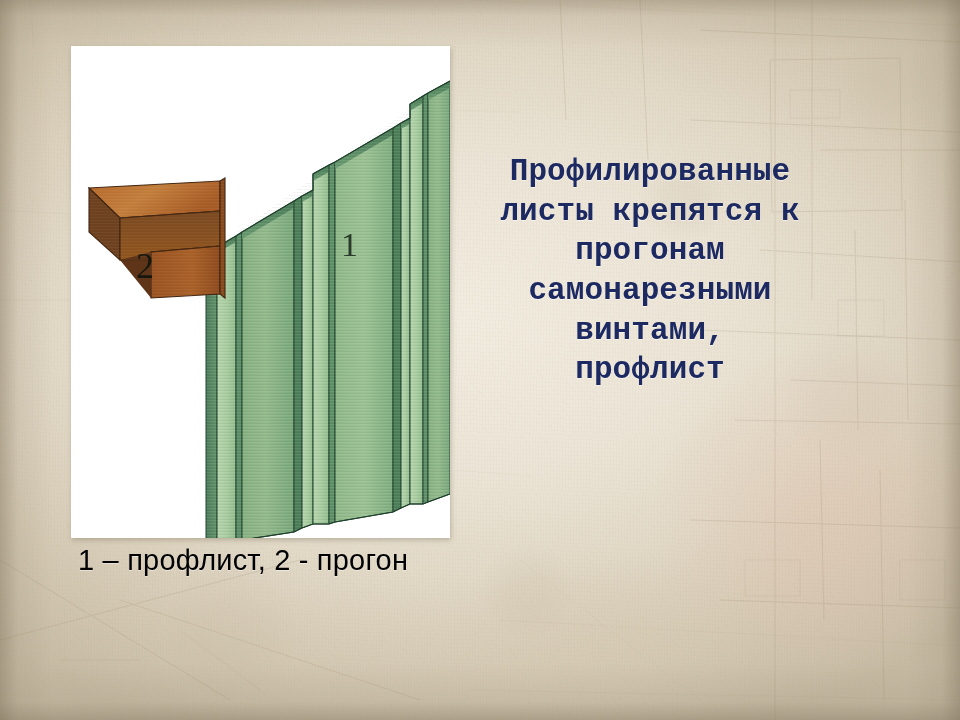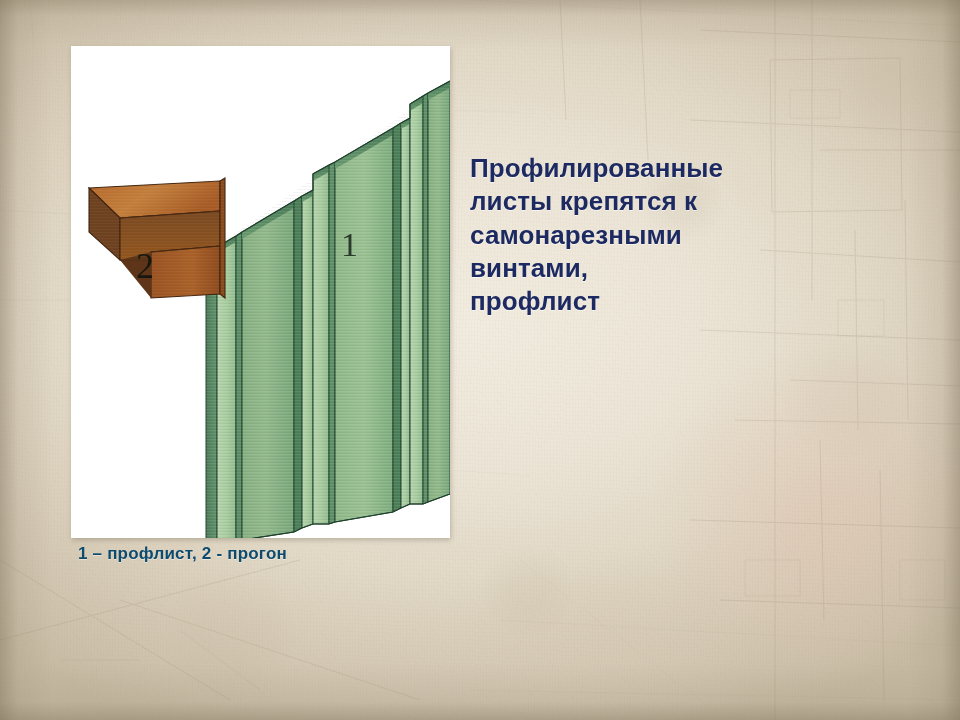--- a/index.html
+++ b/index.html
@@ -90,41 +90,42 @@
     box-shadow: 1px 2px 5px rgba(90,78,58,.30);
   }
   #figure-svg { display: block; width: 379px; height: 492px; }
 
   
   #figure-caption {
     position: absolute;
     left: 78px;
     top: 544px;
     width: 360px;
-    font-size: 17px;
-    font-weight: 700;
-    color: #0c4a6e;
+    font-size: 29px;
+    font-weight: 400;
+    color: #000000;
     letter-spacing: .2px;
     white-space: nowrap;
     text-shadow: 0 1px 0 rgba(255,255,255,.45);
   }
 
   
   #body-text {
     position: absolute;
     left: 470px;
     top: 152px;
     width: 360px;
-    text-align: left;
-    font-size: 26px;
+    text-align: center;
+    font-size: 31px;
     font-weight: bold;
     line-height: 1.28;
     color: #1d2a61;
     letter-spacing: .1px;
     text-shadow: 0 1px 0 rgba(255,255,255,.55);
+    font-family: Liberation Mono, monospace;
   }
   #body-text .tline { display: block; white-space: nowrap; }
 </style>
 </head>
 <body>
 
 <div id="slide">
 
   <div class="bg-base"></div>
   <div class="bg-warm"></div>
@@ -312,18 +313,19 @@
       <text x="65" y="232" font-family="Liberation Serif, serif" font-size="36" fill="#17170f">2</text>
       <text x="270" y="210" font-family="Liberation Serif, serif" font-size="34" fill="#2a3a2a">1</text>
     </svg>
   </div>
 
   <div id="figure-caption">1 – профлист,  2 - прогон</div>
 
   <div id="body-text">
     <span class="tline">Профилированные</span>
     <span class="tline">листы крепятся к</span>
+    <span class="tline">прогонам</span>
     <span class="tline">самонарезными</span>
     <span class="tline">винтами,</span>
     <span class="tline">профлист</span>
   </div>
 
 </div>
 
 </body></html>

